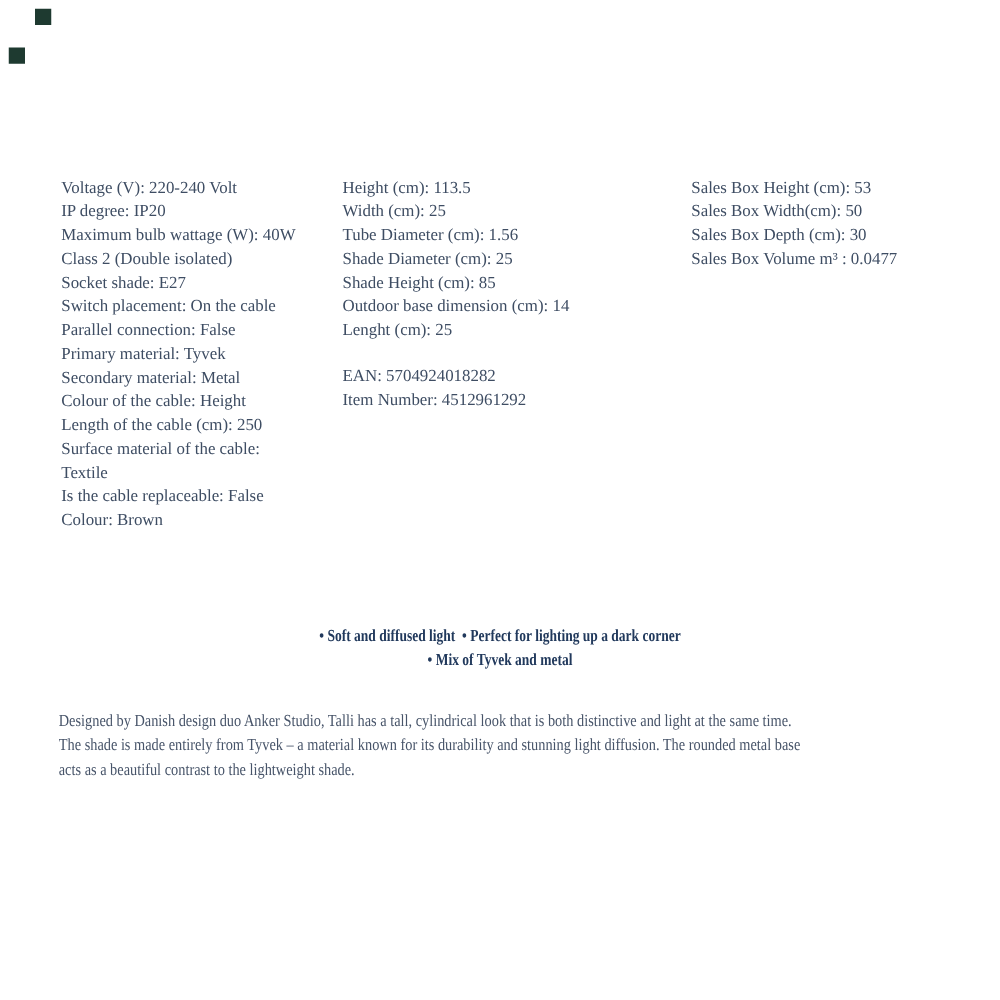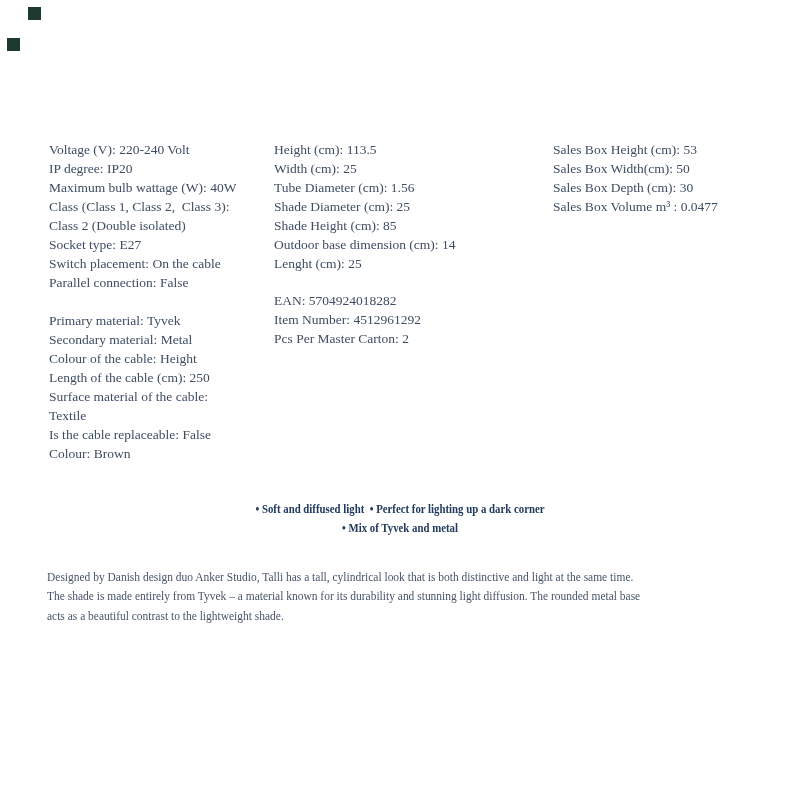--- a/index.html
+++ b/index.html
@@ -31,21 +31,21 @@
     line-height: 19px;
     color: var(--spec-text, #3e4d63);
   }
   .col .line {
     white-space: pre;
     height: 19px;
   }
   .col1 { left: 49px; }
   .col2 { left: 274px; }
   .col3 { left: 507px; margin-left: 46px; }
-  .col1 .block2 { margin-top: 19px; }
+  .col1 .block2 { }
   .col2 .block2 { margin-top: 18px; }
 
   .features {
     position: absolute;
     left: 0;
     top: 499px;
     width: 800px;
     text-align: center;
     font-size: 13.5px;
     font-weight: bold;
@@ -73,23 +73,22 @@
 <div class="page">
 
   <div class="logo-sq a"></div>
   <div class="logo-sq b"></div>
 
   <div class="col col1">
     <div class="block block1">
       <div class="line">Voltage (V): 220-240 Volt</div>
       <div class="line">IP degree: IP20</div>
       <div class="line">Maximum bulb wattage (W): 40W</div>
-      <div class="line">Class (Class 1, Class 2,  Class 3):</div>
       <div class="line">Class 2 (Double isolated)</div>
-      <div class="line">Socket type: E27</div>
+      <div class="line">Socket shade: E27</div>
       <div class="line">Switch placement: On the cable</div>
       <div class="line">Parallel connection: False</div>
     </div>
     <div class="block block2">
       <div class="line">Primary material: Tyvek</div>
       <div class="line">Secondary material: Metal</div>
       <div class="line">Colour of the cable: Height</div>
       <div class="line">Length of the cable (cm): 250</div>
       <div class="line">Surface material of the cable:</div>
       <div class="line">Textile</div>
@@ -104,21 +103,20 @@
       <div class="line">Width (cm): 25</div>
       <div class="line">Tube Diameter (cm): 1.56</div>
       <div class="line">Shade Diameter (cm): 25</div>
       <div class="line">Shade Height (cm): 85</div>
       <div class="line">Outdoor base dimension (cm): 14</div>
       <div class="line">Lenght (cm): 25</div>
     </div>
     <div class="block block2">
       <div class="line">EAN: 5704924018282</div>
       <div class="line">Item Number: 4512961292</div>
-      <div class="line">Pcs Per Master Carton: 2</div>
     </div>
   </div>
 
   <div class="col col3">
     <div class="block block1">
       <div class="line">Sales Box Height (cm): 53</div>
       <div class="line">Sales Box Width(cm): 50</div>
       <div class="line">Sales Box Depth (cm): 30</div>
       <div class="line">Sales Box Volume m³ : 0.0477</div>
     </div>

